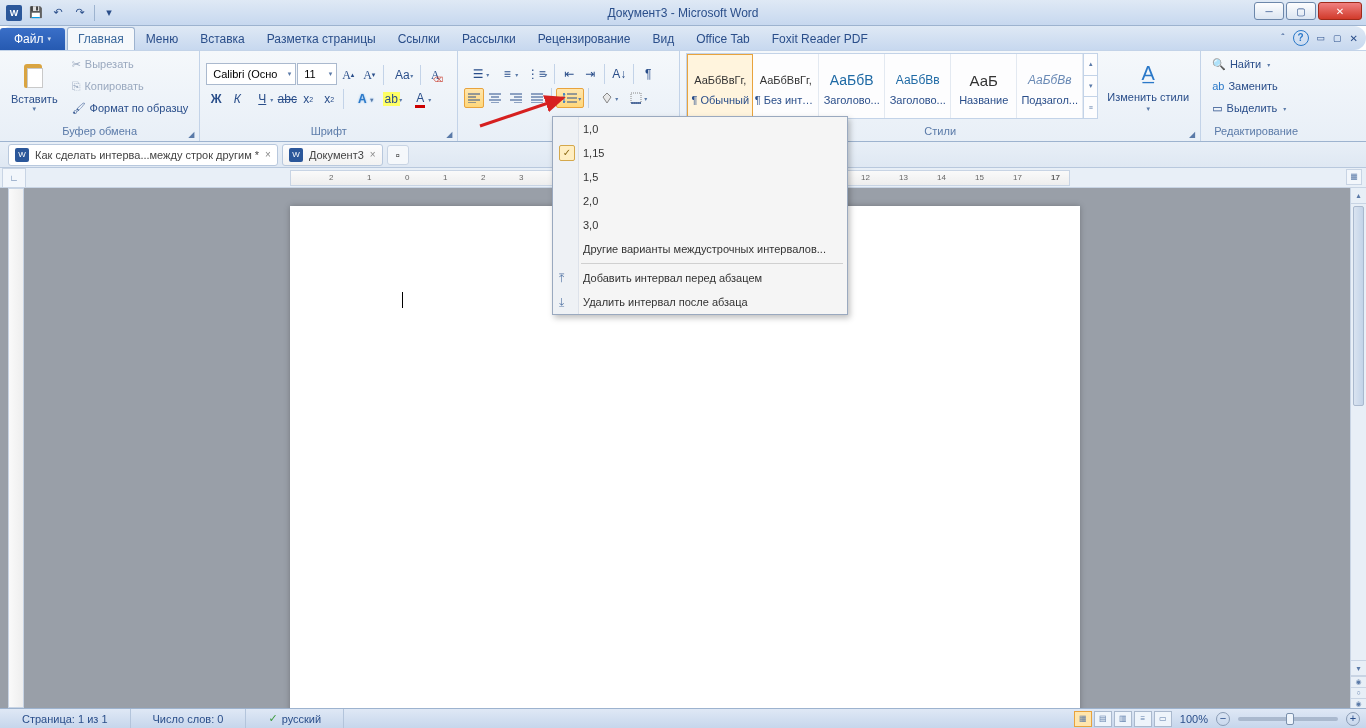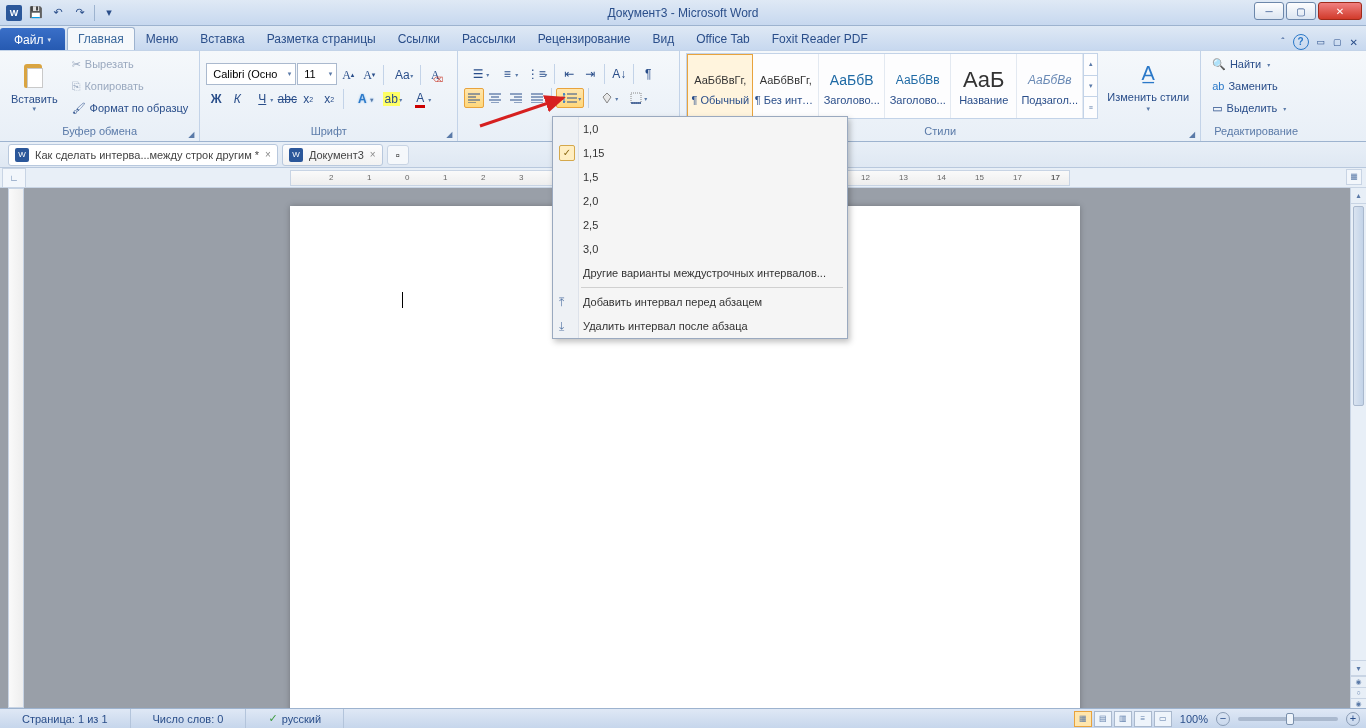--- a/index.html
+++ b/index.html
@@ -8,21 +8,21 @@
 .titlebar{height:26px;background:linear-gradient(to bottom,#dfe9f5 0%,#c7d8ef 100%);display:flex;align-items:center;border-bottom:1px solid #9db3cf;position:relative;}
 .win-icon{width:16px;height:16px;margin:0 4px 0 6px;background:#2b579a;border-radius:2px;color:#fff;font-size:9px;line-height:16px;text-align:center;font-weight:bold;}
 .qat{display:flex;align-items:center;gap:2px;}
 .qat-btn{width:20px;height:20px;display:inline-flex;align-items:center;justify-content:center;border-radius:2px;color:#2a4e8a;}
 .qat-sep{width:1px;height:16px;background:#9db3cf;margin:0 2px;}
 .title-text{position:absolute;left:50%;transform:translateX(-50%);color:#2a4e8a;font-size:12px;}
 .winctrl{position:absolute;right:4px;top:2px;display:flex;gap:2px;}
 .winbtn{width:30px;height:18px;border:1px solid #6c87aa;border-radius:3px;display:flex;align-items:center;justify-content:center;font-size:10px;color:#2a4e8a;background:linear-gradient(to bottom,#fdfdfe,#dce6f2);}
 .winbtn.close{background:linear-gradient(to bottom,#f08080,#d13a2a);color:#fff;border-color:#a02a1a;width:44px;}
 
-.tabstrip{height:24px;background:linear-gradient(to bottom,#dfe9f5,#c7d8ef);display:flex;align-items:flex-end;padding-left:0;}
+.tabstrip{height:24px;background:linear-gradient(to bottom,#dfe9f5,#c7d8ef);display:flex;align-items:center;padding-left:0;border-radius:12px;}
 .file-tab{background:linear-gradient(to bottom,#3a6fc8,#2559b0);color:#fff;padding:4px 14px;font-size:12px;border-top-left-radius:3px;border-top-right-radius:3px;margin-right:2px;position:relative;top:1px;height:23px;display:flex;align-items:center;}
 .file-tab::after{content:"▾";font-size:7px;margin-left:4px;opacity:.8;}
 .rtab{padding:4px 10px;color:#2a4e8a;font-size:12px;border:1px solid transparent;border-bottom:none;border-top-left-radius:3px;border-top-right-radius:3px;height:23px;display:flex;align-items:center;}
 .rtab.active{background:#f5f8fb;border-color:#9db3cf;color:#3a689c;}
 .tab-right{margin-left:auto;display:flex;align-items:center;gap:8px;padding-right:8px;color:#2a4e8a;}
 .help-circle{width:16px;height:16px;border:1.5px solid #2a78c8;border-radius:50%;color:#2a78c8;font-size:10px;text-align:center;line-height:13px;font-weight:bold;}
 
 .ribbon{height:92px;background:linear-gradient(to bottom,#f5f8fb,#e8eff7);border-top:1px solid #c3d3e8;border-bottom:1px solid #9db3cf;display:flex;position:relative;}
 .grp{border-right:1px solid #c3d3e8;padding:2px 6px 0;display:flex;flex-direction:column;height:100%;position:relative;}
 .grp-body{flex:1;display:flex;align-items:flex-start;}
@@ -311,21 +311,21 @@
           </div>
         <div class="stylebtn">
             <div class="prev" style="font-size:14px;color:#1f6aa5;">АаБбВ</div>
             <div class="name">Заголово...</div>
           </div>
         <div class="stylebtn">
             <div class="prev" style="font-size:12px;color:#1f6aa5;">АаБбВв</div>
             <div class="name">Заголово...</div>
           </div>
         <div class="stylebtn">
-            <div class="prev" style="font-size:22px;">АаБ</div>
+            <div class="prev" style="font-size:15px;">АаБ</div>
             <div class="name">Название</div>
           </div>
         <div class="stylebtn">
             <div class="prev" style="font-size:12px;color:#6a8ab5;font-style:italic;">АаБбВв</div>
             <div class="name">Подзагол...</div>
           </div>
         <div class="gal-scroll">
             <div>▴</div>
             <div>▾</div>
             <div>≡</div>
@@ -432,23 +432,20 @@
       <span class="chk">✓</span>
       <span>1,15</span>
     </div>
   <div class="dd-item">
       <span>1,5</span>
     </div>
   <div class="dd-item">
       <span>2,0</span>
     </div>
   <div class="dd-item">
-      <span>2,5</span>
-    </div>
-  <div class="dd-item">
       <span>3,0</span>
     </div>
   <div class="dd-item">
       <span>Другие варианты междустрочных интервалов...</span>
     </div>
   <div class="dd-sep"></div>
   <div class="dd-item">
       <span class="ico">⤒</span>
       <span>Добавить интервал перед абзацем</span>
     </div>

